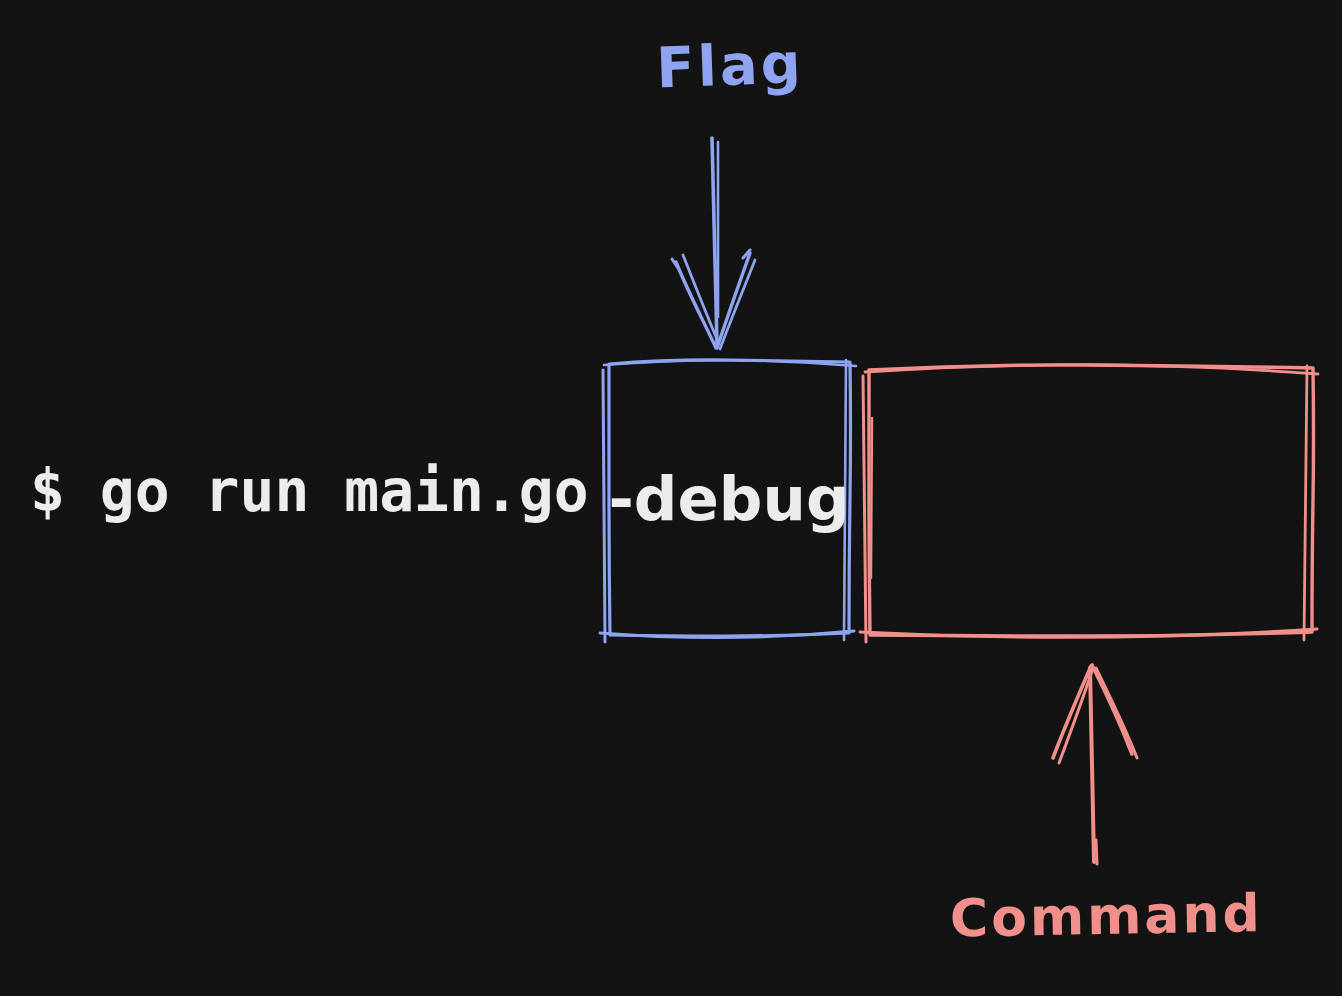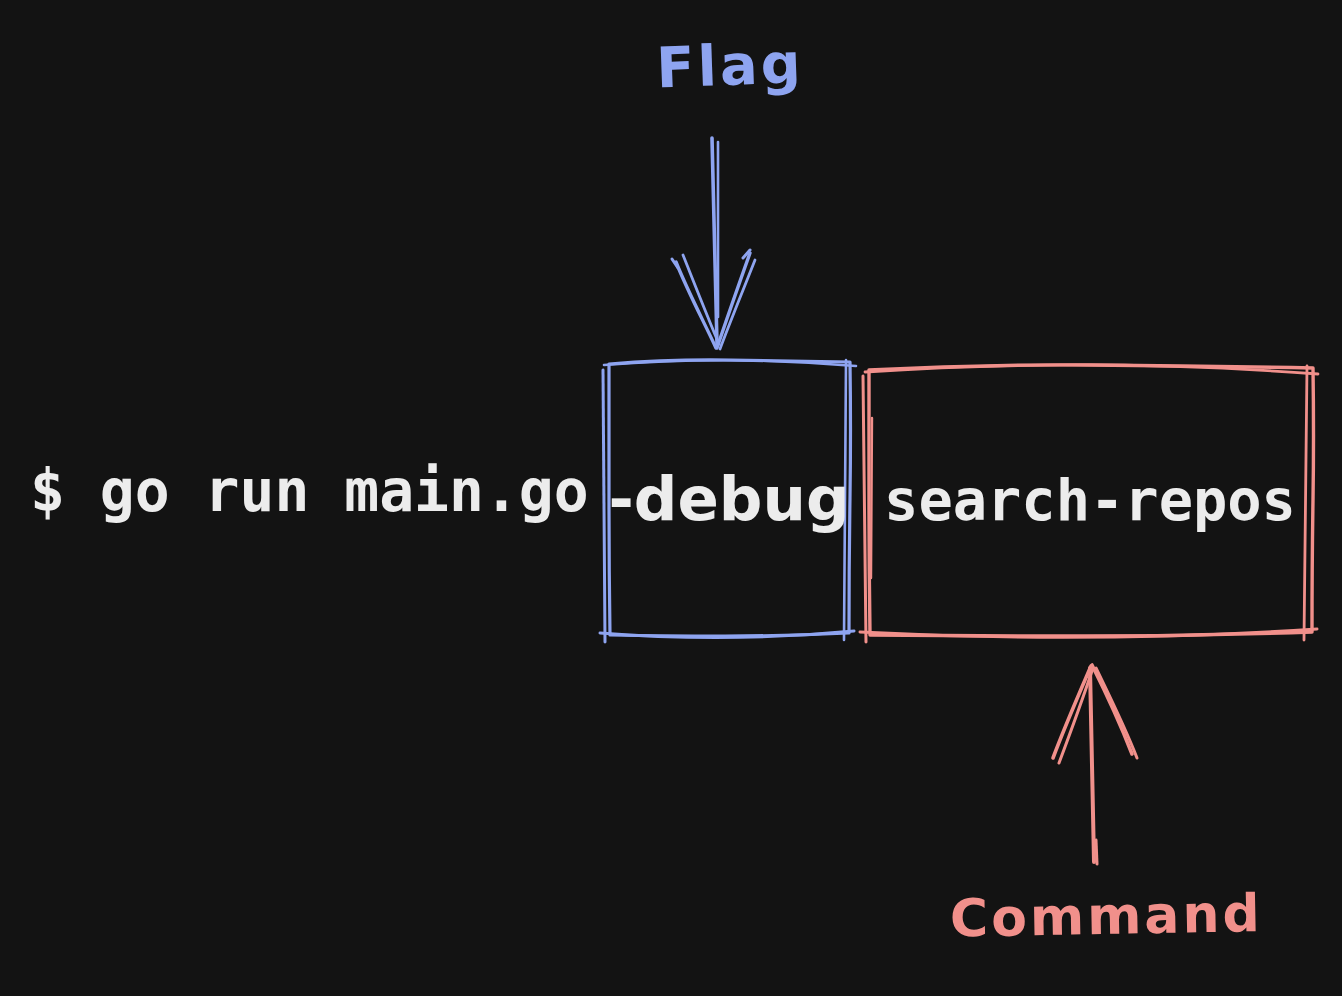--- a/index.html
+++ b/index.html
@@ -126,23 +126,20 @@
 
   <svg class="abs stroke-command" style="left:858px; top:356px;" width="464" height="288" viewBox="0 0 464 288">
     <path d="M11 14 Q122 8 233 9 Q344 10 455 12 Q456 80 455 144 Q454 208 454 276 Q340 280 228 280 Q116 280 12 279 Q11 212 11 146 Q11 80 11 14 Z" stroke-width="3.4"></path>
     <path d="M5 20 L8 286" stroke-width="3"></path>
     <path d="M2 276 Q230 288 459 273" stroke-width="3"></path>
     <path d="M446 284 L449 10" stroke-width="2.8"></path>
     <path d="M460 18 Q230 1 7 16" stroke-width="2.8"></path>
     <path d="M14 62 L13 222" stroke-width="2.4"></path>
   </svg>
 
-  <div class="abs token-box command-token-wrap">
-    <span class="mono command-token">search-repos</span>
-  </div>
 
   <svg class="abs stroke-command" style="left:1040px; top:660px;" width="110" height="210" viewBox="0 0 110 210">
     <path d="M50 8 C51 70 53 140 54 202" stroke-width="4"></path>
     <path d="M56 180 L57 204" stroke-width="3"></path>
     <path d="M13 98 C25 66 39 34 51 6" stroke-width="3.6"></path>
     <path d="M19 103 C31 71 43 38 53 8" stroke-width="3"></path>
     <path d="M92 94 C80 63 65 31 52 5" stroke-width="3.6"></path>
     <path d="M97 98 C85 67 69 35 56 8" stroke-width="3"></path>
   </svg>
 

